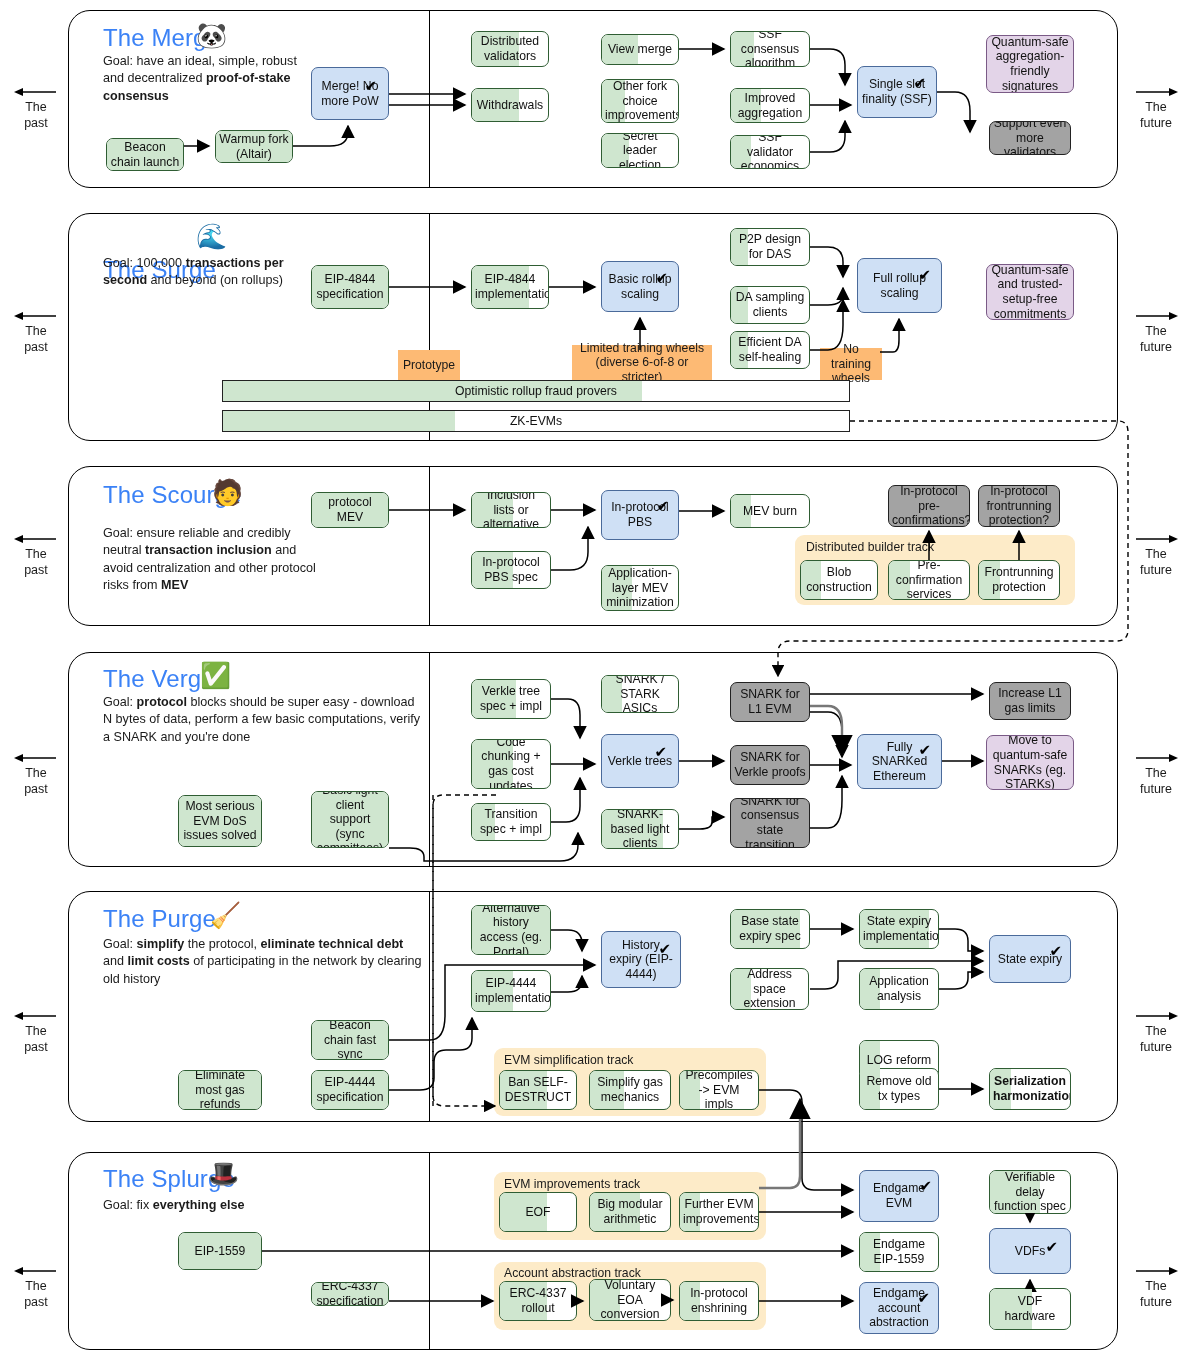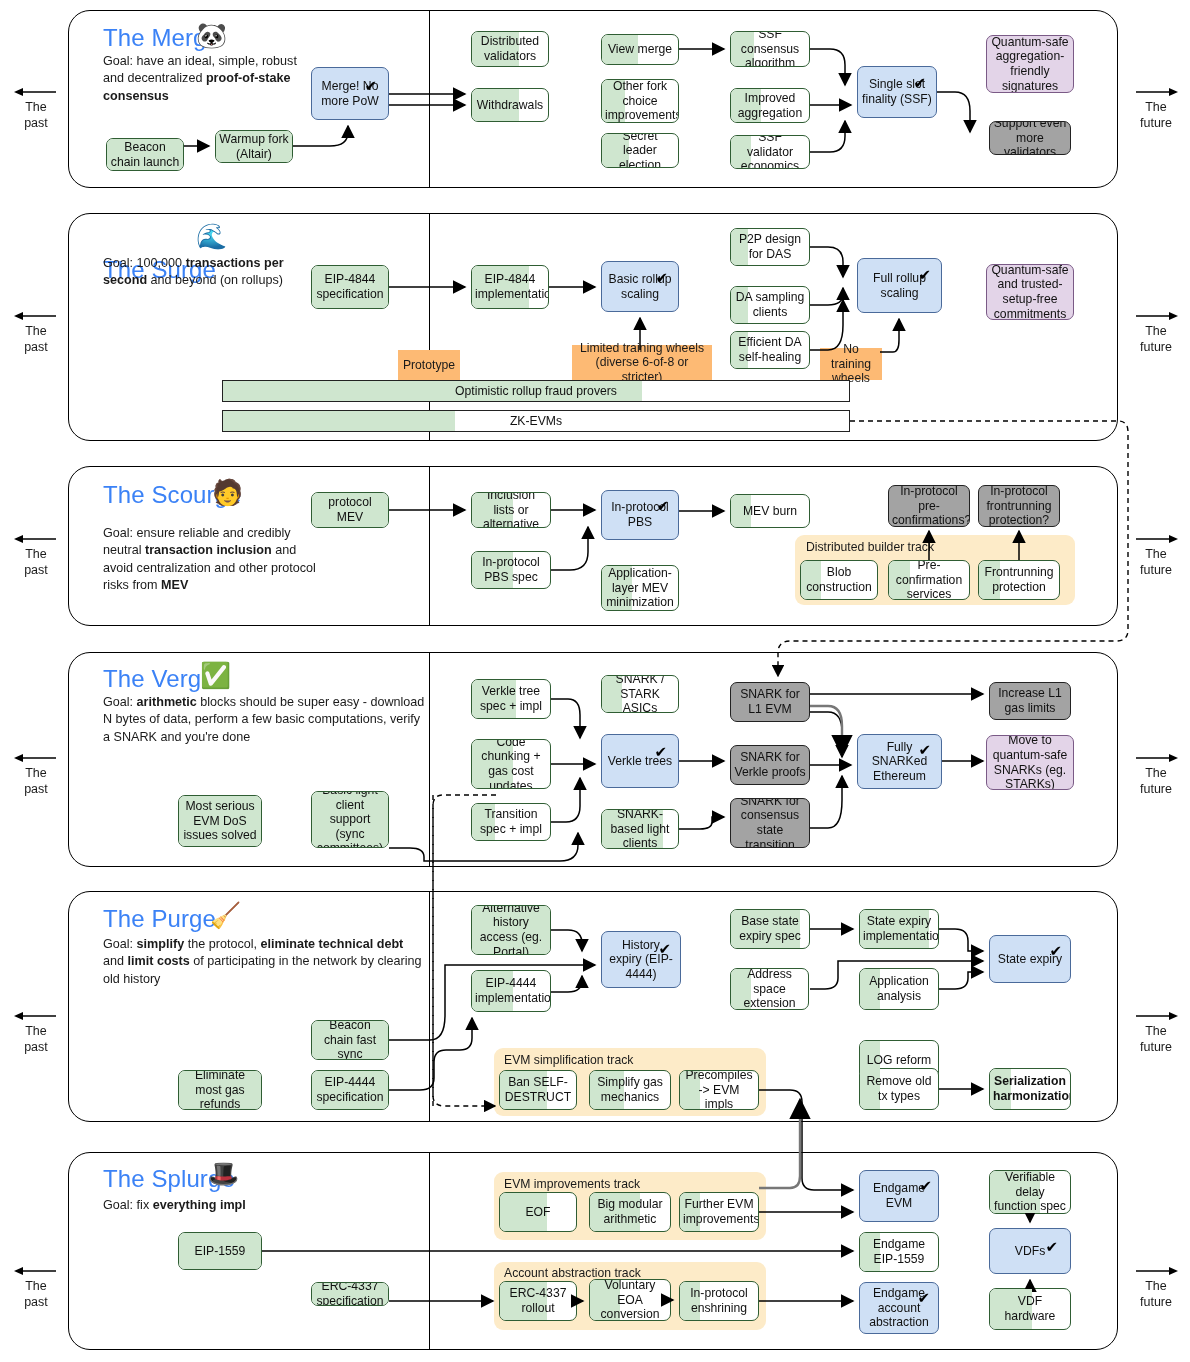--- a/index.html
+++ b/index.html
@@ -459,21 +459,21 @@
   <div class="node onyellow" style="left:978px;top:560px;width:82px;height:40px;">
       <span class="fill" style="width:26%;background:#cfe6cf;"></span>
       <span class="label">Frontrunning protection</span>
     </div>
 
   <div class="section" id="sec-verge" style="left:68px;top:652px;width:1050px;height:215px;">
     <div class="divider" style="left:360px;"></div>
   </div>
   <div class="sec-title" style="left:103px;top:665px;">The Verge</div>
   <div class="sec-emoji" style="left:200px;top:663px;">✅</div>
-  <div class="sec-goal" style="left:103px;top:694px;width:322px;">Goal: <b>arithmetic</b> blocks should be super easy - download N bytes of data, perform a few basic computations, verify a SNARK and you're done</div>
+  <div class="sec-goal" style="left:103px;top:694px;width:322px;">Goal: <b>protocol</b> blocks should be super easy - download N bytes of data, perform a few basic computations, verify a SNARK and you're done</div>
 
   <div class="node green" style="left:178px;top:795px;width:84px;height:52px;">
       <span class="fill" style="width:100%"></span>
       <span class="label">Most serious EVM DoS issues solved</span>
     </div>
   <div class="node green" style="left:311px;top:791px;width:78px;height:57px;">
       <span class="fill" style="width:100%"></span>
       <span class="label">Basic light client support (sync committees)</span>
     </div>
 
@@ -605,21 +605,21 @@
   <div class="node blue" style="left:989px;top:935px;width:82px;height:48px;">
       <span class="check" style="right:8px;top:7px;">✔</span>
       <span class="label">State expiry</span>
     </div>
 
   <div class="section" id="sec-splurge" style="left:68px;top:1152px;width:1050px;height:198px;">
     <div class="divider" style="left:360px;"></div>
   </div>
   <div class="sec-title" style="left:103px;top:1165px;">The Splurge</div>
   <div class="sec-emoji" style="left:208px;top:1161px;">🎩</div>
-  <div class="sec-goal" style="left:103px;top:1197px;width:300px;">Goal: fix <b>everything impl</b></div>
+  <div class="sec-goal" style="left:103px;top:1197px;width:300px;">Goal: fix <b>everything else</b></div>
 
   <div class="node green" style="left:178px;top:1232px;width:84px;height:38px;">
       <span class="fill" style="width:100%"></span>
       <span class="label">EIP-1559</span>
     </div>
   <div class="node green" style="left:311px;top:1282px;width:78px;height:24px;">
       <span class="fill" style="width:100%"></span>
       <span class="label">ERC-4337 specification</span>
     </div>
 

